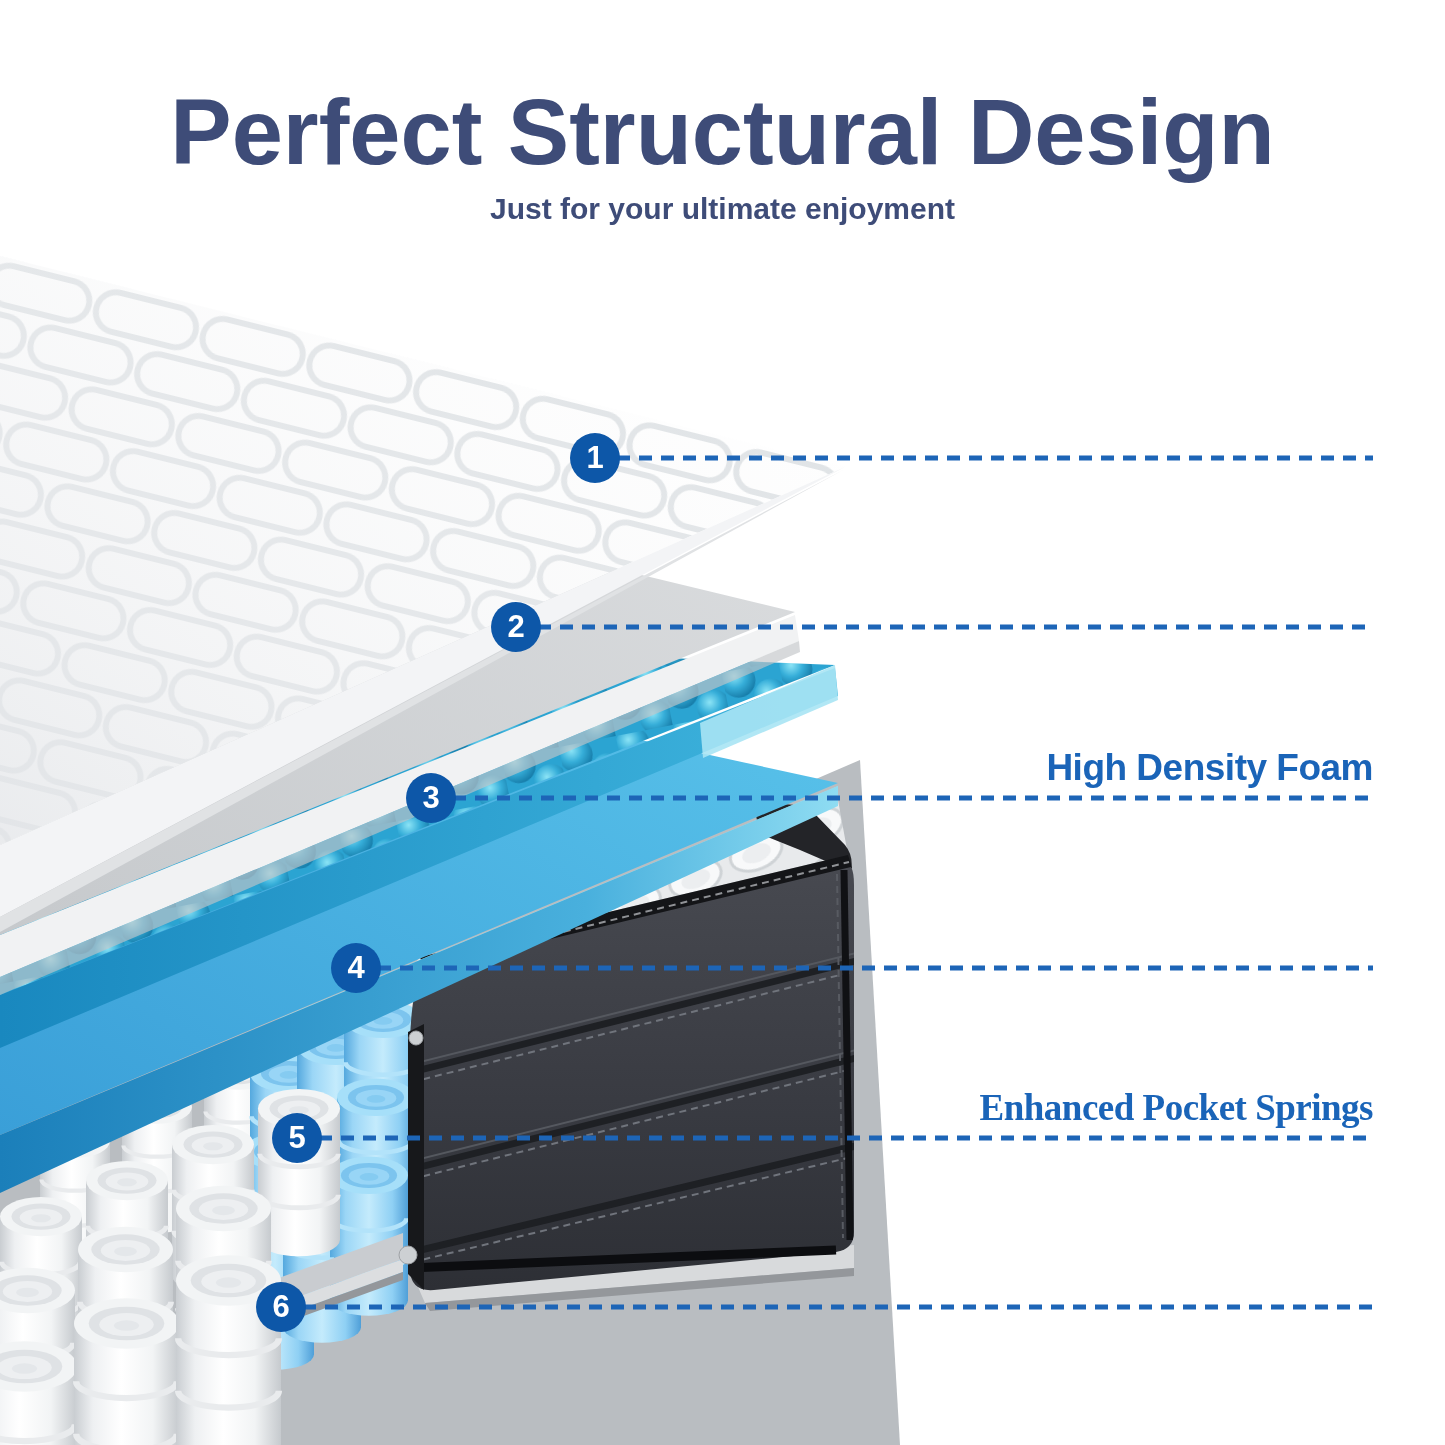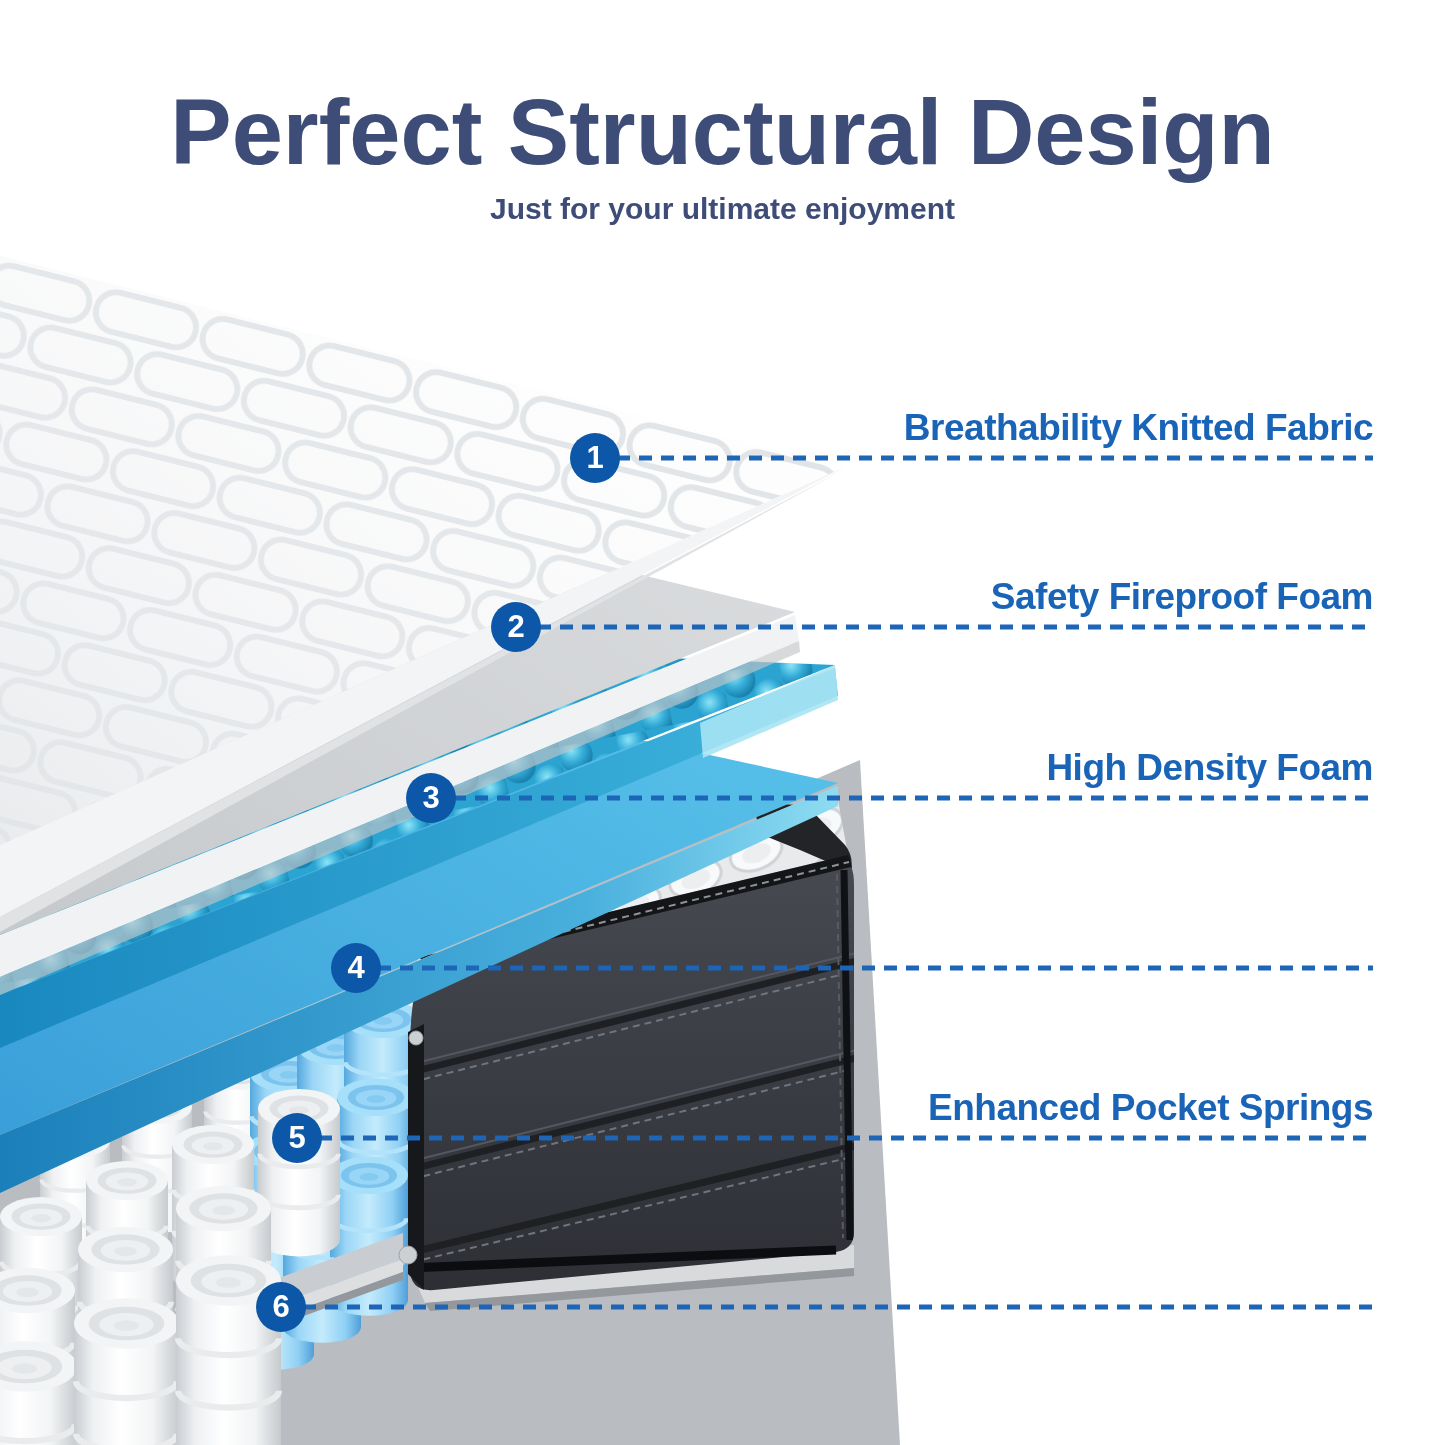--- a/index.html
+++ b/index.html
@@ -12,21 +12,21 @@
          font-size:92px;font-weight:700;color:#3e4c78;letter-spacing:0px;line-height:1.05;}
   .subtitle{left:0;top:192px;width:1445px;text-align:center;
             font-size:30px;font-weight:700;color:#3e4c78;letter-spacing:0px;}
   .callout-label{position:absolute;right:72px;z-index:3;text-align:right;
                  font-size:37px;font-weight:700;color:#1a64b8;letter-spacing:-0.5px;
                  line-height:44px;white-space:nowrap;}
   .badge{position:absolute;z-index:4;width:50px;height:50px;border-radius:50%;
          background:#0d57a8;color:#ffffff;font-weight:700;font-size:31px;
          text-align:center;line-height:50px;}
   .lbl1{top:406px;} .lbl2{top:575px;} .lbl3{top:746px;}
-  .lbl4{top:916px;} .lbl5{top:1086px;} .lbl6{top:1255px;}
+  .lbl4{top:916px;} .lbl5{top:1086px;font-family:Liberation Serif, serif;} .lbl6{top:1255px;}
   .bdg1{left:570px;top:433px;} .bdg2{left:491px;top:602px;} .bdg3{left:406px;top:773px;}
   .bdg4{left:331px;top:943px;} .bdg5{left:272px;top:1113px;} .bdg6{left:256px;top:1282px;}
 </style>
 </head>
 <body>
 
 <div class="stage">
 
 <svg class="illus" width="1445" height="1445" viewBox="0 0 1445 1445">
   <defs>
@@ -228,22 +228,20 @@
     <line x1="431" y1="798" x2="1373" y2="798"></line>
     <line x1="356" y1="968" x2="1373" y2="968"></line>
     <line x1="297" y1="1138" x2="1373" y2="1138"></line>
     <line x1="281" y1="1307" x2="1373" y2="1307"></line>
   </g>
 </svg>
 
   <div class="txt title">Perfect Structural Design</div>
   <div class="txt subtitle">Just for your ultimate enjoyment</div>
 
-  <div class="callout-label lbl1">Breathability Knitted Fabric</div>
-  <div class="callout-label lbl2">Safety Fireproof Foam</div>
   <div class="callout-label lbl3">High Density Foam</div>
   <div class="callout-label lbl5">Enhanced Pocket Springs</div>
 
   <div class="badge bdg1">1</div>
   <div class="badge bdg2">2</div>
   <div class="badge bdg3">3</div>
   <div class="badge bdg4">4</div>
   <div class="badge bdg5">5</div>
   <div class="badge bdg6">6</div>
 

